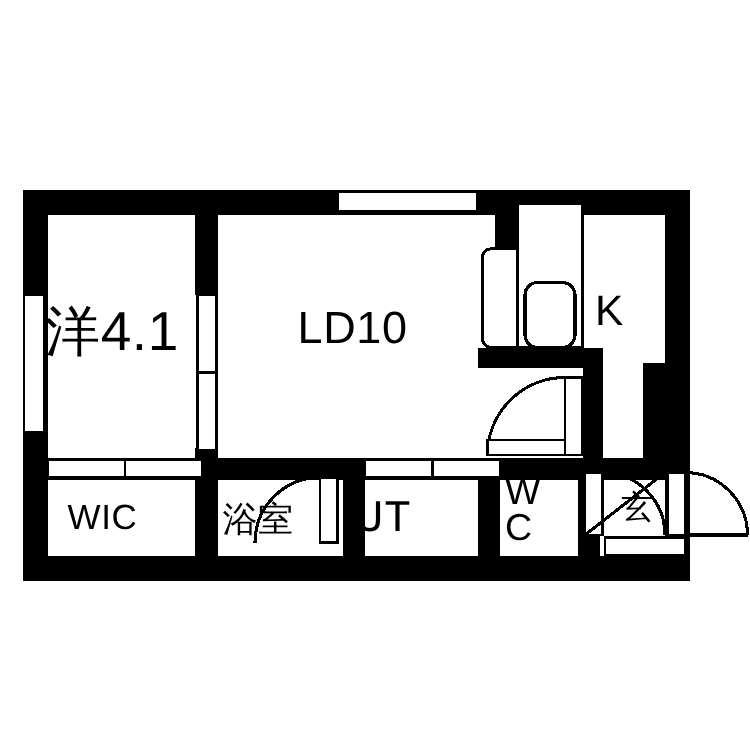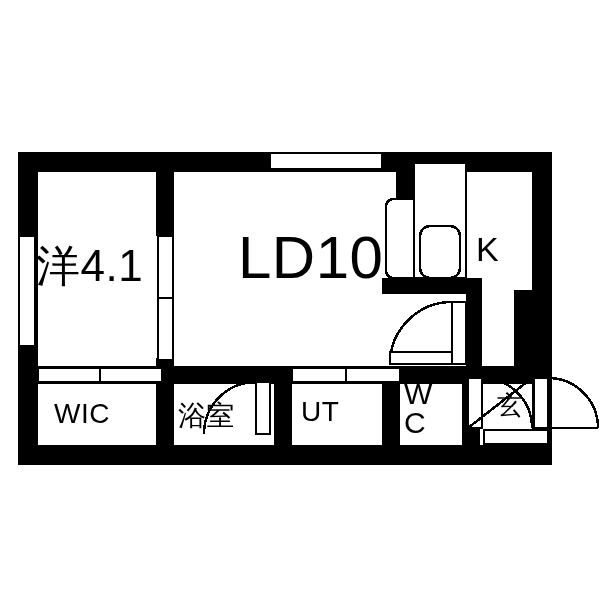--- a/index.html
+++ b/index.html
@@ -27,25 +27,25 @@
   }
   .room-label {
     position: absolute;
     color: #000000;
     white-space: nowrap;
     line-height: 1;
     font-weight: 400;
     letter-spacing: 0.5px;
   }
   .lbl-yoshitsu { font-size: 44px; left: 36px;  top: 244px; }
-  .lbl-ld       { font-size: 60px; left: 238px; top: 228px; }
+  .lbl-ld       { font-size: 36px; left: 238px; top: 244px; }
   .lbl-k        { font-size: 34px; left: 476px; top: 232px; }
   .lbl-wic      { font-size: 28px; left: 54px;  top: 400px; }
   .lbl-yokushitsu { font-size: 28px; left: 178px; top: 402px; }
-  .lbl-ut       { font-size: 28px; left: 301px; top: 398px; }
+  .lbl-ut       { font-size: 36px; left: 285px; top: 398px; font-family: Liberation Mono, monospace; }
   .lbl-wc       { font-size: 30px; left: 404px; top: 380px; line-height: 0.96; }
   .lbl-genkan   { font-size: 26px; left: 497px; top: 392px; }
 </style>
 </head>
 <body>
 
 <div id="plan-root">
 
   <svg id="plan-svg" width="600" height="600" viewBox="0 0 600 600" xmlns="http://www.w3.org/2000/svg" shape-rendering="crispEdges">
 

